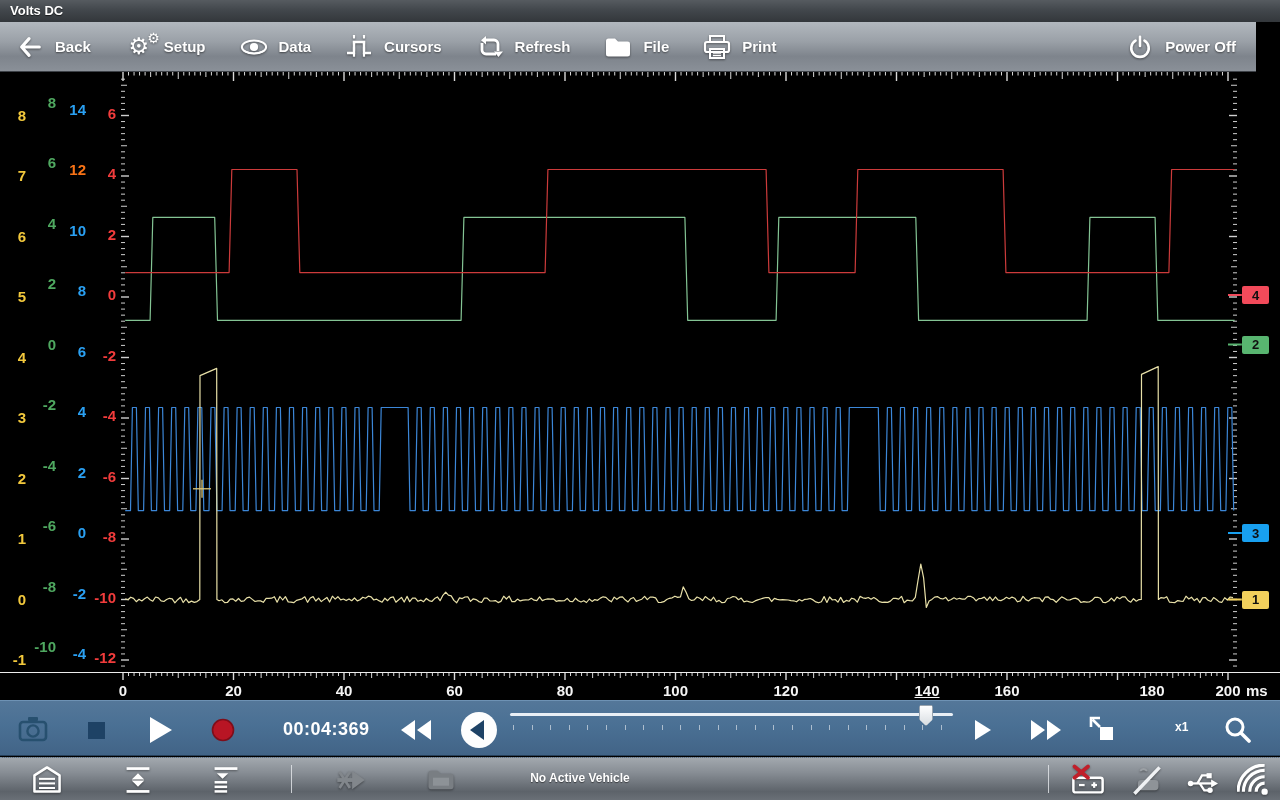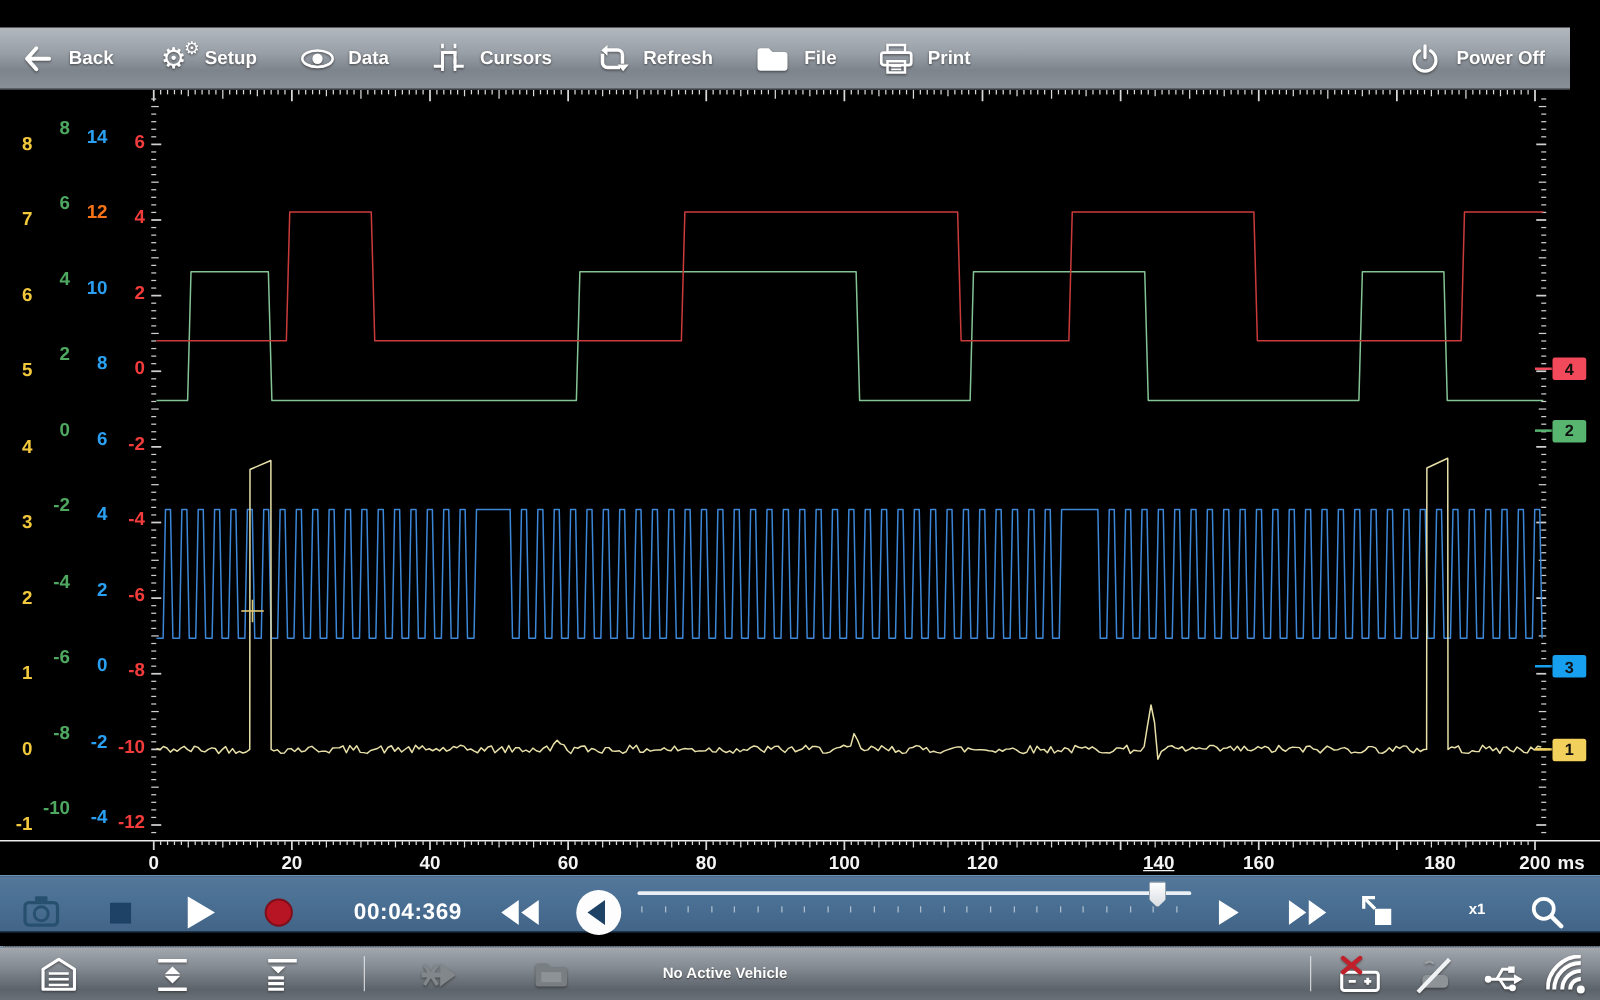--- a/index.html
+++ b/index.html
@@ -34,21 +34,21 @@
     line-height:18px;letter-spacing:0;}
   .x-label{position:absolute;width:46px;text-align:center;font-size:15px;font-weight:bold;
     color:#f4f4f4;top:610px;}
   #x-unit{position:absolute;top:610px;font-size:15px;font-weight:bold;color:#f4f4f4;}
   .ch-badge{position:absolute;left:1242px;width:27px;height:18px;border-radius:2px;
     display:flex;align-items:center;justify-content:center;
     color:#101010;font-size:13px;font-weight:bold;cursor:pointer;
     box-shadow:0 0 2px rgba(0,0,0,.8);}
 
   
-  #playback{position:absolute;top:700px;left:0;width:1280px;height:46px;
+  #playback{position:absolute;top:700px;left:0;width:1280px;height:56px;
     background:linear-gradient(180deg,#547799 0%,#4a7094 45%,#426487 100%);
     border-top:1px solid #6e92b4;border-bottom:1px solid #253f5a;}
   #playback .pb{position:absolute;cursor:pointer;}
   #pb-time{color:#fff;font-size:18px;font-weight:bold;letter-spacing:.5px;}
   #pb-zoom-level{color:#fff;font-size:12px;font-weight:bold;}
   #pb-track{position:absolute;left:510px;top:12px;width:443px;height:3px;
     background:#e9eff5;border-radius:2px;cursor:pointer;}
   #pb-thumb{position:absolute;left:919px;top:4px;width:14px;height:21px;
     background:linear-gradient(180deg,#ffffff,#d8dde2);border:1px solid #9aa4ae;
     clip-path:polygon(8% 0,92% 0,100% 10%,100% 68%,50% 100%,0 68%,0 10%);cursor:grab;}
@@ -62,20 +62,23 @@
     filter:drop-shadow(0 1px 1px rgba(0,0,0,.4));}
   .sb-divider{position:absolute;top:7px;width:1px;height:28px;background:#e6e9ec;opacity:.8;}
   #sb-vehicle{position:absolute;left:470px;top:13px;width:220px;text-align:center;
     color:#fff;font-size:12px;font-weight:bold;text-shadow:0 1px 1px rgba(0,0,0,.5);}
 </style>
 </head>
 <body>
 
 <div id="app">
 
+  <div id="title-bar">
+    <span>Volts DC</span>
+  </div>
 
   <div id="toolbar">
     <div class="tb-item">
       <span class="tb-icon">
         <svg width="26" height="26" viewBox="0 0 28 28">
             <path d="M13 5 L5 14 L13 23 M5 14 H24" fill="none" stroke="#fff" stroke-width="3.4" stroke-linecap="round" stroke-linejoin="round"></path>
           </svg>
       </span>
       <span class="tb-label">Back</span>
     </div>

